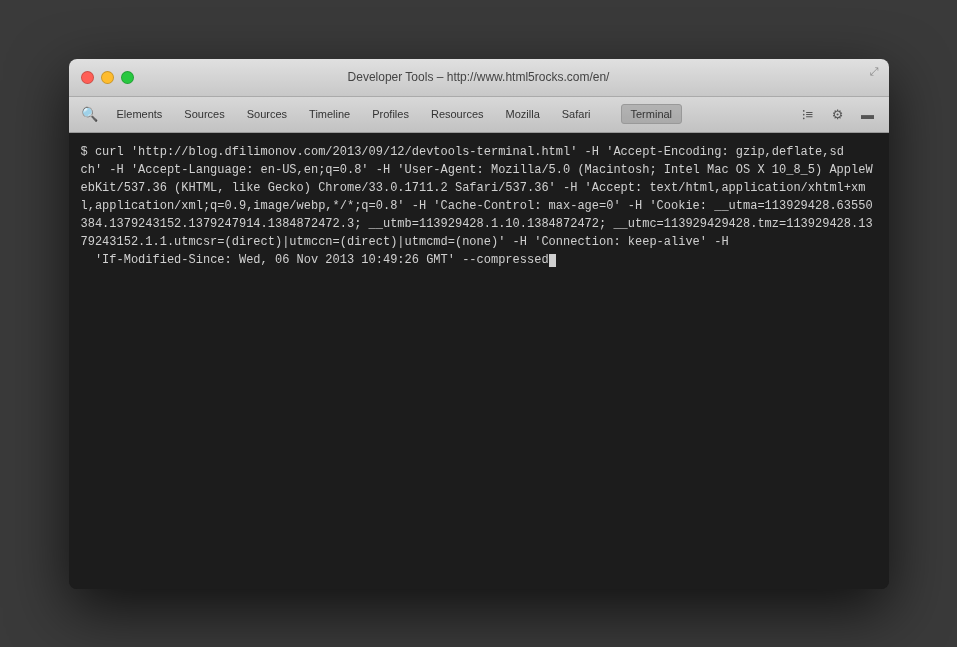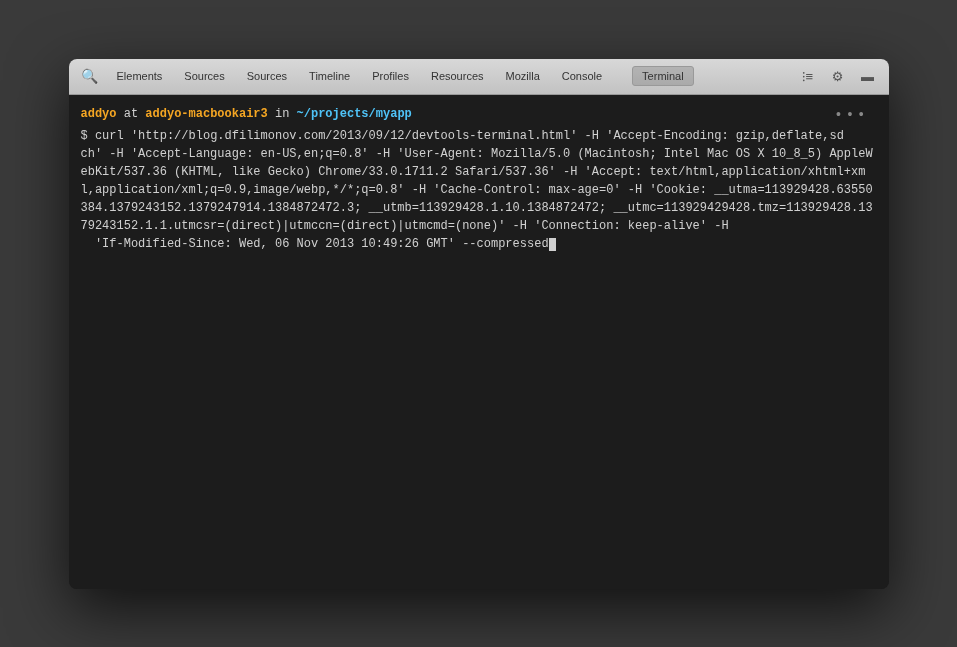--- a/index.html
+++ b/index.html
@@ -151,47 +151,48 @@
       color: #888;
       font-size: 11px;
       cursor: pointer;
     }
   </style>
 </head>
 <body>
 
 <div class="window">
 
+  <div class="title-bar">
+    <div class="traffic-lights">
+      <div class="traffic-light close"></div>
+      <div class="traffic-light minimize"></div>
+      <div class="traffic-light maximize"></div>
+    </div>
+    <span class="title-text">Developer Tools – http://www.html5rocks.com/en/</span>
+    <span class="resize-icon">⤢</span>
+  </div>
 
   <div class="toolbar">
     <div class="search-icon-btn">🔍</div>
     <div class="nav-tab">Elements</div>
     <div class="nav-tab">Sources</div>
     <div class="nav-tab">Sources</div>
     <div class="nav-tab">Timeline</div>
     <div class="nav-tab">Profiles</div>
     <div class="nav-tab">Resources</div>
     <div class="nav-tab">Mozilla</div>
-    <div class="nav-tab">Console</div>
+    <div class="nav-tab">Safari</div>
     <div class="nav-tab active">Terminal</div>
     <div class="toolbar-right">
       <div class="toolbar-icon-btn">⁝≡</div>
       <div class="toolbar-icon-btn">⚙</div>
       <div class="toolbar-icon-btn">▬</div>
     </div>
   </div>
 
   <div class="terminal-area">
 
-    <div class="prompt-line">
-      <span class="user-host">addyo</span>
-      <span class="in-text"> at </span>
-      <span class="user-host">addyo-macbookair3</span>
-      <span class="in-text"> in </span>
-      <span class="path">~/projects/myapp</span>
-      <span style="position:absolute; right:20px; color:#888; font-size:14px; letter-spacing:3px;">•••</span>
-    </div>
 
     <div class="terminal-output"><span class="prompt-char">$ </span>curl 'http://blog.dfilimonov.com/2013/09/12/devtools-terminal.html' -H 'Accept-Encoding: gzip,deflate,sd
 ch' -H 'Accept-Language: en-US,en;q=0.8' -H 'User-Agent: Mozilla/5.0 (Macintosh; Intel Mac OS X 10_8_5) AppleWebKit/537.36 (KHTML, like Gecko) Chrome/33.0.1711.2 Safari/537.36' -H 'Accept: text/html,application/xhtml+xml,application/xml;q=0.9,image/webp,*/*;q=0.8' -H 'Cache-Control: max-age=0' -H 'Cookie: __utma=113929428.63550384.1379243152.1379247914.1384872472.3; __utmb=113929428.1.10.1384872472; __utmc=113929429428.tmz=113929428.1379243152.1.1.utmcsr=(direct)|utmccn=(direct)|utmcmd=(none)' -H 'Connection: keep-alive' -H
   'If-Modified-Since: Wed, 06 Nov 2013 10:49:26 GMT' --compressed<span class="cursor"></span></div>
   </div>
 </div>
 
 </body></html>

